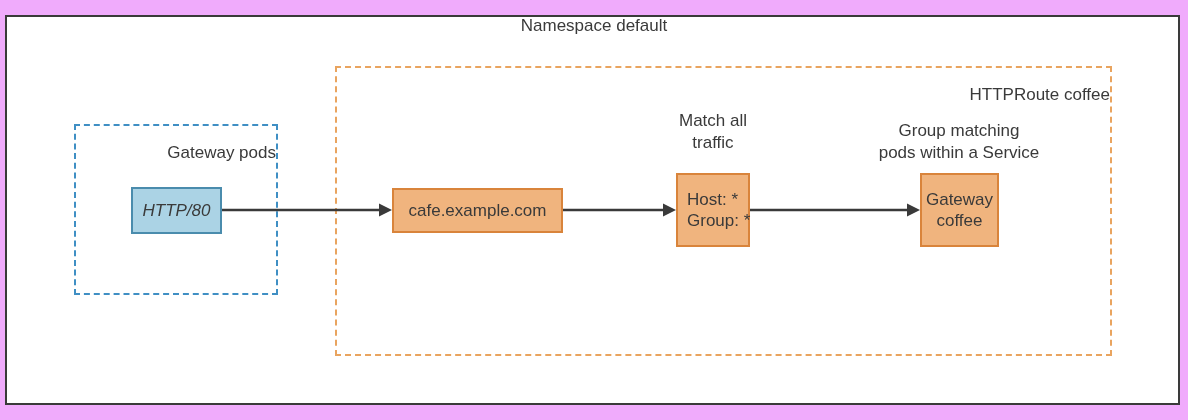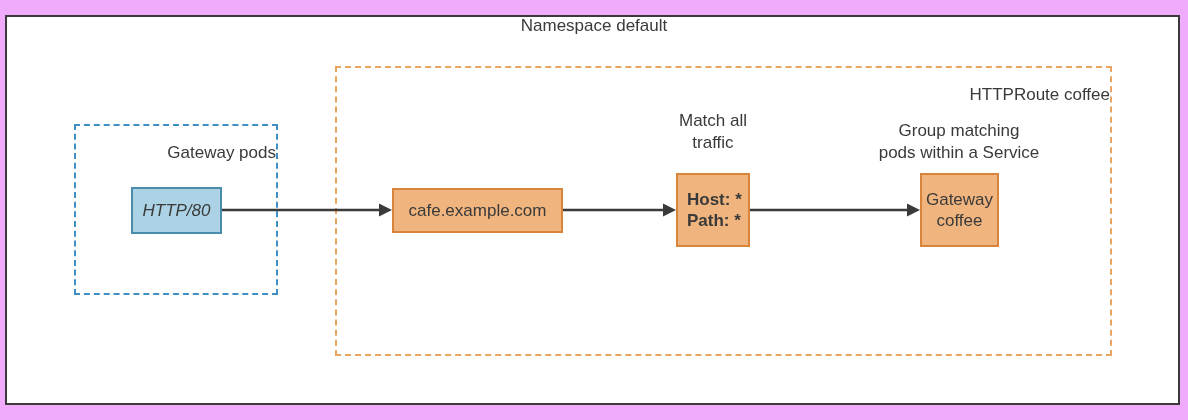--- a/index.html
+++ b/index.html
@@ -79,21 +79,20 @@
   }
   .hostname-node {
     left: 392px; top: 188px;
     width: 171px; height: 45px;
   }
   .match-node {
     left: 676px; top: 173px;
     width: 74px; height: 74px;
     align-items: flex-start;
     padding-left: 9px;
-    font-weight: bold;
   }
   .service-node {
     left: 920px; top: 173px;
     width: 79px; height: 74px;
   }
   .annotation {
     position: absolute;
     text-align: center;
     line-height: 22px;
     white-space: nowrap;
@@ -151,21 +150,21 @@
     <div>traffic</div>
   </div>
 
   <div class="annotation backend-annotation">
     <div>Group matching</div>
     <div>pods within a Service</div>
   </div>
 
   <div class="node node-orange match-node">
     <div>Host: *</div>
-    <div>Path: *</div>
+    <div>Group: *</div>
   </div>
 
   <div class="node node-orange service-node">
     <div>Gateway</div>
     <div>coffee</div>
   </div>
 
   <svg class="arrows-layer" viewBox="0 0 1188 420" xmlns="http://www.w3.org/2000/svg">
     <g>
       <line class="arrow-line" x1="222" y1="210" x2="379" y2="210"></line>

